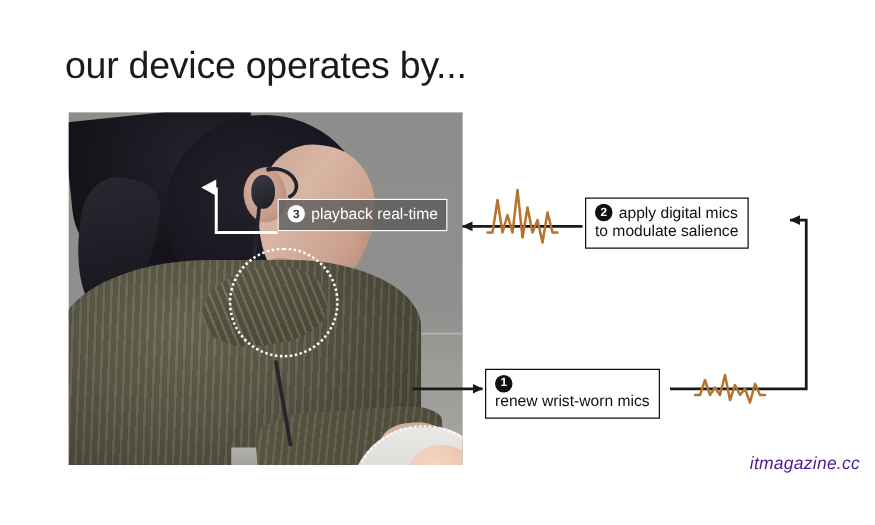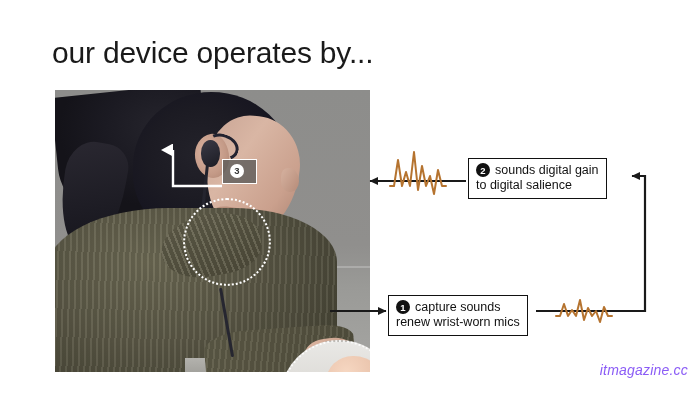--- a/index.html
+++ b/index.html
@@ -318,21 +318,21 @@
   #box2 { left: 468px; top: 158px; }
   #box3 { left: 222px; top: 159px; }
 
   
   #watermark {
     position: absolute;
     right: 12px;
     bottom: 8px;
     font-size: 14px;
     font-style: italic;
-    color: #8b5cf6;
+    color: #4c1d95;
     letter-spacing: 0.2px;
   }
 </style>
 </head>
 <body>
 
 <div id="slide">
 
   <div id="title">our device operates by...</div>
 
@@ -386,38 +386,38 @@
 
     <path d="M556,316 L560,316 L564,304 L568,316 L572,310 L576,316
              L580,300 L584,320 L588,308 L592,316 L596,311 L600,322 L604,307 L608,316 L612,316" fill="none" stroke="#b5732f" stroke-width="2" stroke-linejoin="round" stroke-linecap="round"></path>
 
     <path d="M222,186 L173,186 L173,150" fill="none" stroke="#ffffff" stroke-width="2.4" marker-end="url(#arrowWhite)"></path>
   </svg>
 
   <div class="callout" id="box1">
     <div class="line">
       <span class="badge">1</span>
-      <span>capture sounds</span>
     </div>
     <div class="line">
       <span>renew wrist-worn mics</span>
     </div>
   </div>
 
   <div class="callout" id="box2">
     <div class="line">
       <span class="badge">2</span>
-      <span>sounds digital gain</span>
+      <span>apply digital mics</span>
     </div>
     <div class="line">
-      <span>to digital salience</span>
+      <span>to modulate salience</span>
     </div>
   </div>
 
   <div class="callout" id="box3">
     <div class="line">
       <span class="badge">3</span>
+      <span>playback real-time</span>
     </div>
   </div>
 
   <div id="watermark">itmagazine.cc</div>
 
 </div>
 
 </body></html>

